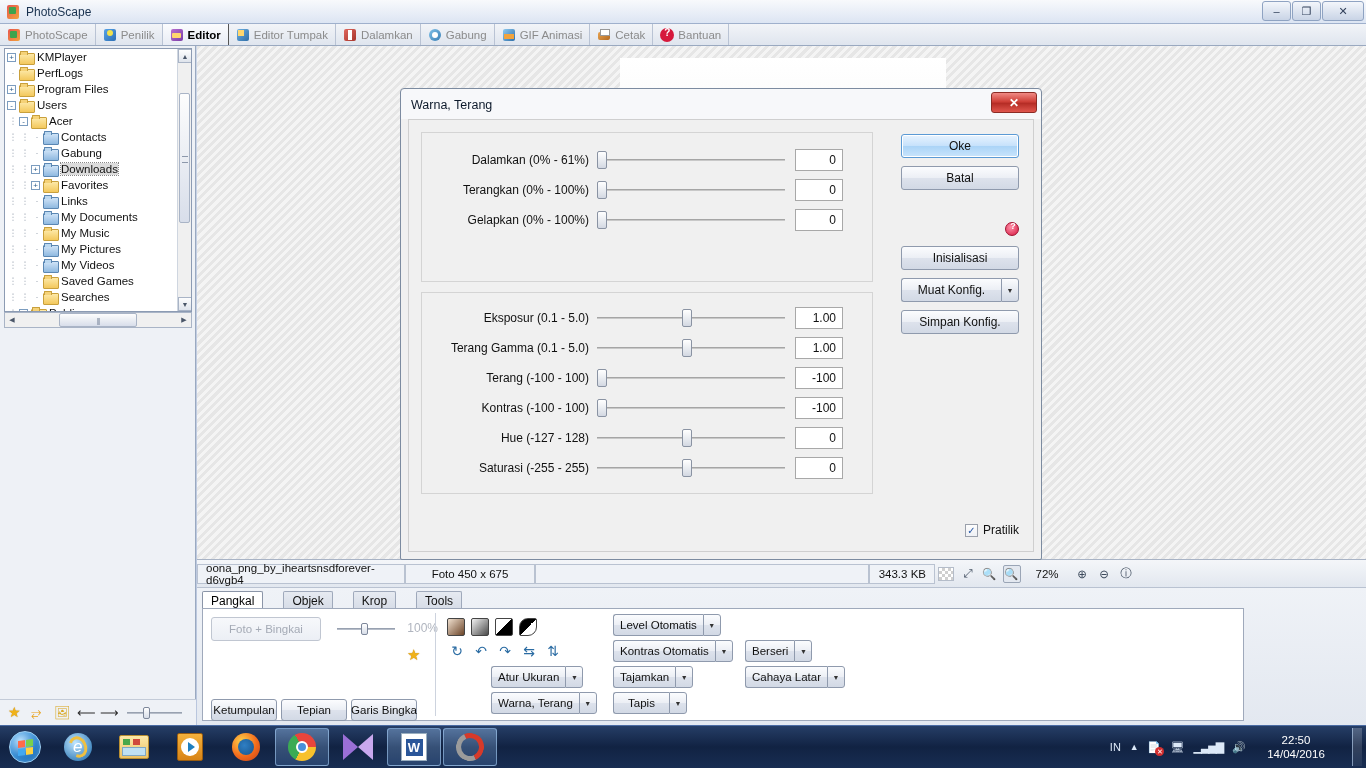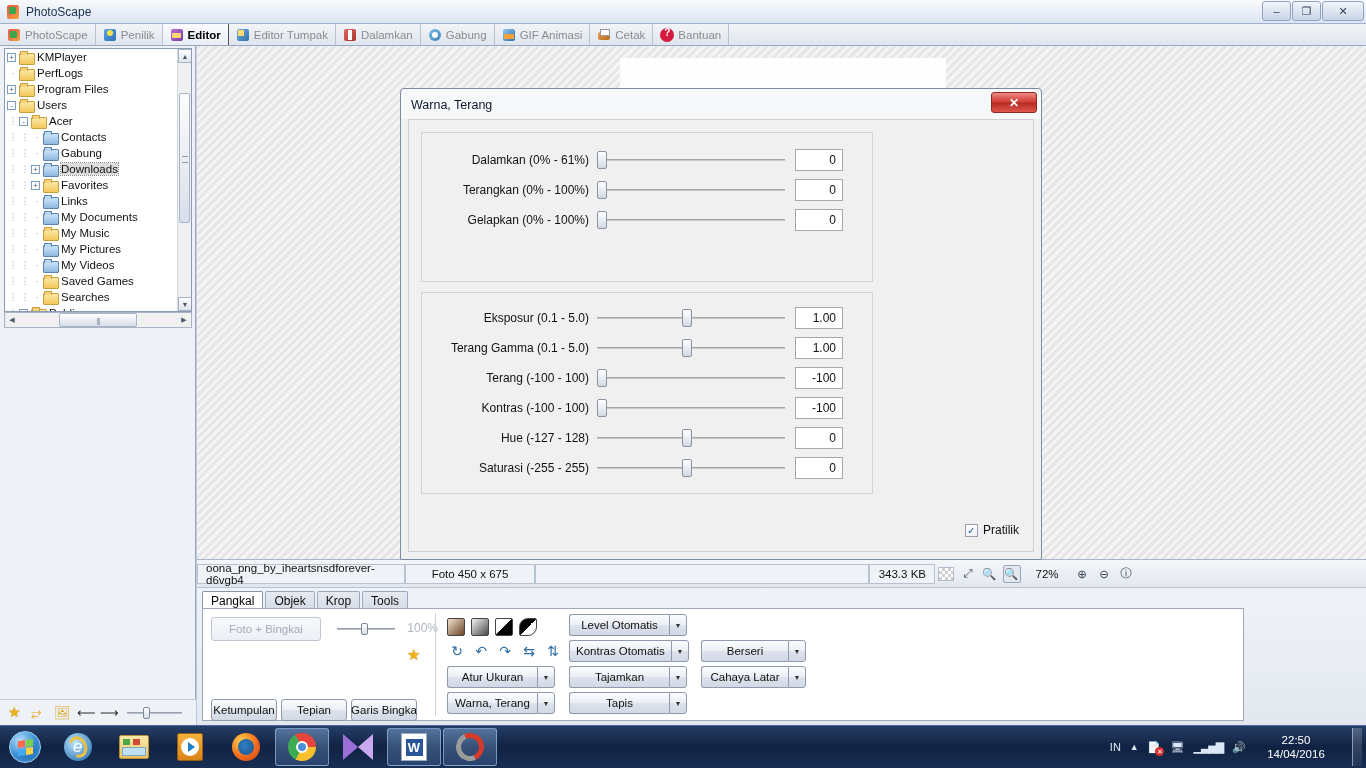--- a/index.html
+++ b/index.html
@@ -150,34 +150,34 @@
      repeating-conic-gradient(#cfcfcf 0% 25%, #ffffff 0% 50%) 0 0/6px 6px;border:1px solid #b4bcc9;}
   
   .bottombar{
     position:absolute; left:197px; top:587px; right:0; height:138px;
     background:linear-gradient(180deg,#eff2f7,#e3e8f0);
     border-top:1px solid #b9c2d1;
   }
   .btabs{ position:absolute; left:5px; top:2px; display:flex; align-items:flex-end; height:20px;}
   .btab{ height:19px; padding:0 8px; font-size:12px; color:#111; display:flex;align-items:center;
     background:linear-gradient(180deg,#e6eaf1,#d5dbe6); border:1px solid #9fa9bb; border-bottom:none;
-    margin-right:2px; border-radius:2px 2px 0 0;}
+    margin-right:20px; border-radius:2px 2px 0 0;}
   .btab.active{ background:#fff; color:#000; border-color:#8b95a8; }
   .panel{ position:absolute; left:5px; top:20px; right:122px; bottom:4px;
     background:#fff; border:1px solid #9fa9bb; }
   .vsep{ position:absolute; top:4px; bottom:4px; width:1px; background:#cdd3de; }
   .btn{
     height:22px; border:1px solid #8f9aad; border-radius:3px;
     background:linear-gradient(180deg,#fbfcfe 0%,#eceff5 48%,#dde2ec 52%,#d2d9e5 100%);
     font-size:11.5px; color:#111; display:flex; align-items:center; justify-content:center;
     white-space:nowrap; padding:0 6px;
   }
   .btn.disabled{ color:#a5abb6; background:linear-gradient(180deg,#f7f8fb,#eceff5); border-color:#c0c6d1;}
   .split{ display:flex; }
-  .split .btn.main{ border-radius:3px 0 0 3px; border-right:none; flex:1;}
+  .split .btn.main{ border-radius:3px 0 0 3px; border-right:none; flex:1;margin-left:44px;}
   .split .arrow{ width:18px; border-radius:0 3px 3px 0; }
   .arrow-gl{ font-size:7px; color:#333; }
   .rightbtns{ position:absolute; right:4px; top:22px; width:116px; }
   .rb-row{ display:flex; gap:4px; margin-bottom:4px; }
   .swatch{ width:18px;height:18px;border:1px solid #444; border-radius:2px; }
   .sw1{background:linear-gradient(135deg,#f0e0cf,#6b4428);}
   .sw2{background:linear-gradient(135deg,#f2f2f2,#4a4a4a);}
   .sw3{background:linear-gradient(135deg,#ffffff 0 50%,#000000 50% 100%);}
   .sw4{background:linear-gradient(135deg,#000000 0 50%,#ffffff 50% 100%);border-radius:50% 2px 50% 2px;}
   .t-ic{ width:20px;height:18px; display:flex;align-items:center;justify-content:center;color:#2b6ca3;font-size:14px;}
@@ -652,20 +652,35 @@
               <div class="slabel">Saturasi (-255 - 255)</div>
               <div class="slider">
                 <div class="track"></div>
                 <div class="knob" style="left:85px;"></div>
               </div>
               <div class="numbox">0</div>
             </div>
           </div>
       </div>
 
+      <div class="dlg-right">
+        <div class="dbtn primary">Oke</div>
+        <div class="dbtn">Batal</div>
+        <div style="height:48px;position:relative;">
+          <div class="helpdot" style="position:absolute;right:4px;top:24px;"></div>
+        </div>
+        <div class="dbtn">Inisialisasi</div>
+        <div class="dlg-split">
+          <div class="dbtn">Muat Konfig.</div>
+          <div class="dar">
+              <span class="arrow-gl">▼</span>
+            </div>
+        </div>
+        <div class="dbtn">Simpan Konfig.</div>
+      </div>
 
       <div class="pratilik">
         <span class="chk">✓</span>
         <span>Pratilik</span>
       </div>
     </div>
   </div>
 
 </div>
 

